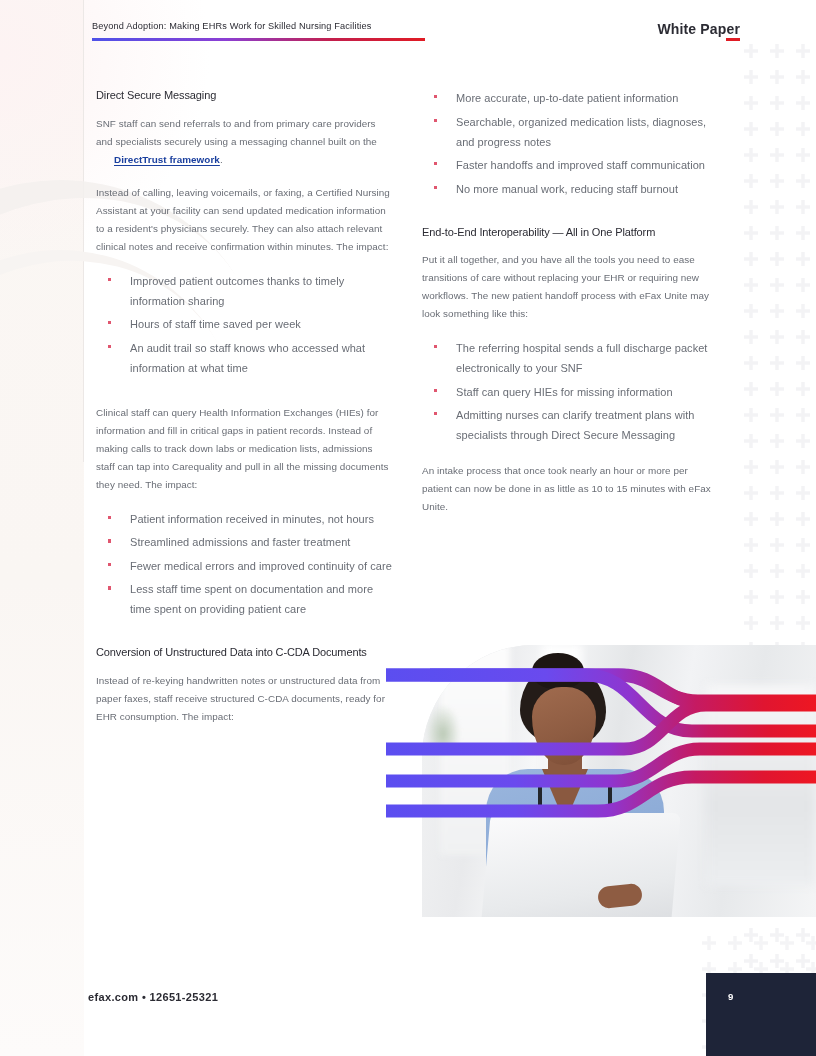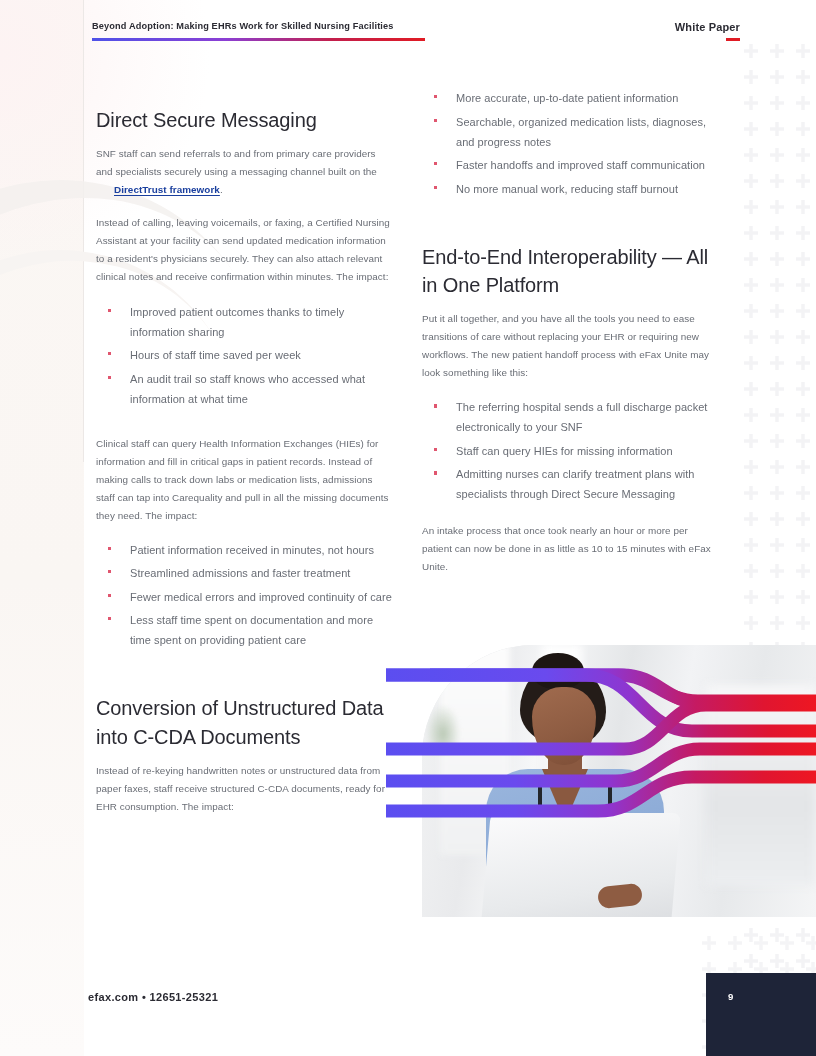--- a/index.html
+++ b/index.html
@@ -87,35 +87,35 @@
   .header {
     position: absolute;
     left: 92px; top: 18px;
     width: 648px;
     height: 26px;
   }
   .header-title {
     position: absolute;
     left: 0; top: 3px;
     font-size: 9.2px;
-    font-weight: 700;
+    font-weight: 400;
     letter-spacing: .15px;
     color: #2b2b33;
     white-space: nowrap;
   }
   .header-rule {
     position: absolute;
     left: 0; top: 20px;
     width: 333px; height: 2.6px;
     background: linear-gradient(90deg, #4f52e8 0%, #8b3fd4 40%, #c31f4c 72%, #e01b24 100%);
   }
   .header-kicker {
     position: absolute;
     right: 0; top: 3px;
-    font-size: 11px;
+    font-size: 14px;
     font-weight: 700;
     letter-spacing: .15px;
     color: #2b2b33;
     white-space: nowrap;
     text-align: right;
   }
   .header-kicker-rule {
     position: absolute;
     right: 0; top: 20px;
     width: 14px; height: 2.6px;
@@ -124,27 +124,26 @@
 
   
   .col {
     position: absolute;
     width: 296px;
   }
   .col-left  { left: 96px;  top: 88px; }
   .col-right { left: 422px; top: 88px; }
 
   h2.section-title {
-    font-size: 20px;
+    font-size: 11px;
     font-weight: 400;
     line-height: 1.42;
     color: #2b2b33;
     letter-spacing: -.12px;
     margin-bottom: 11px;
-    margin-top: 18px;
   }
   .block { margin-bottom: 0; }
 
   p.body {
     font-size: 9.9px;
     line-height: 1.82;
     color: #696d75;
     letter-spacing: .05px;
     margin-bottom: 15px;
   }

